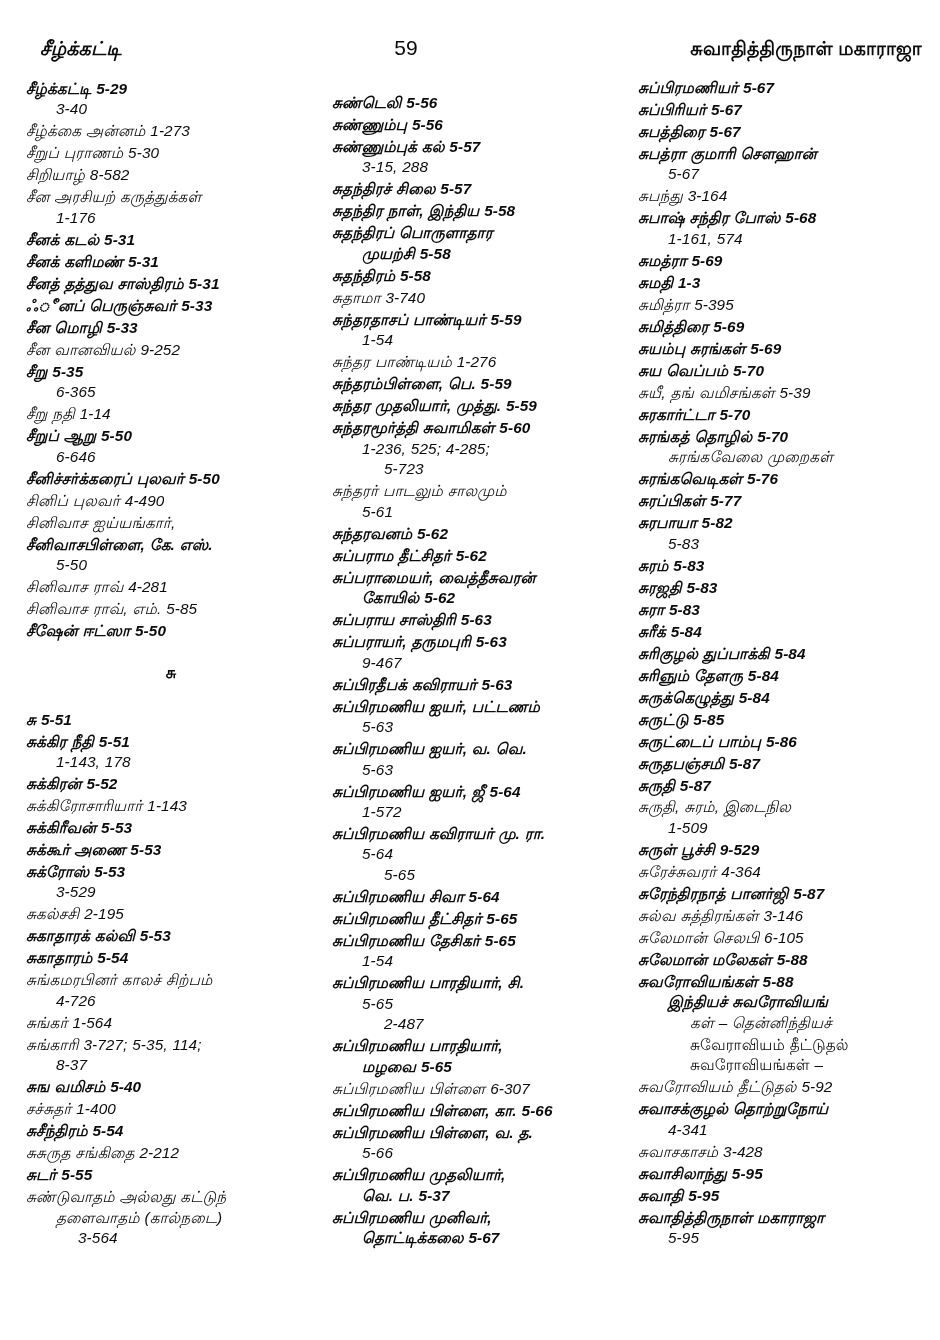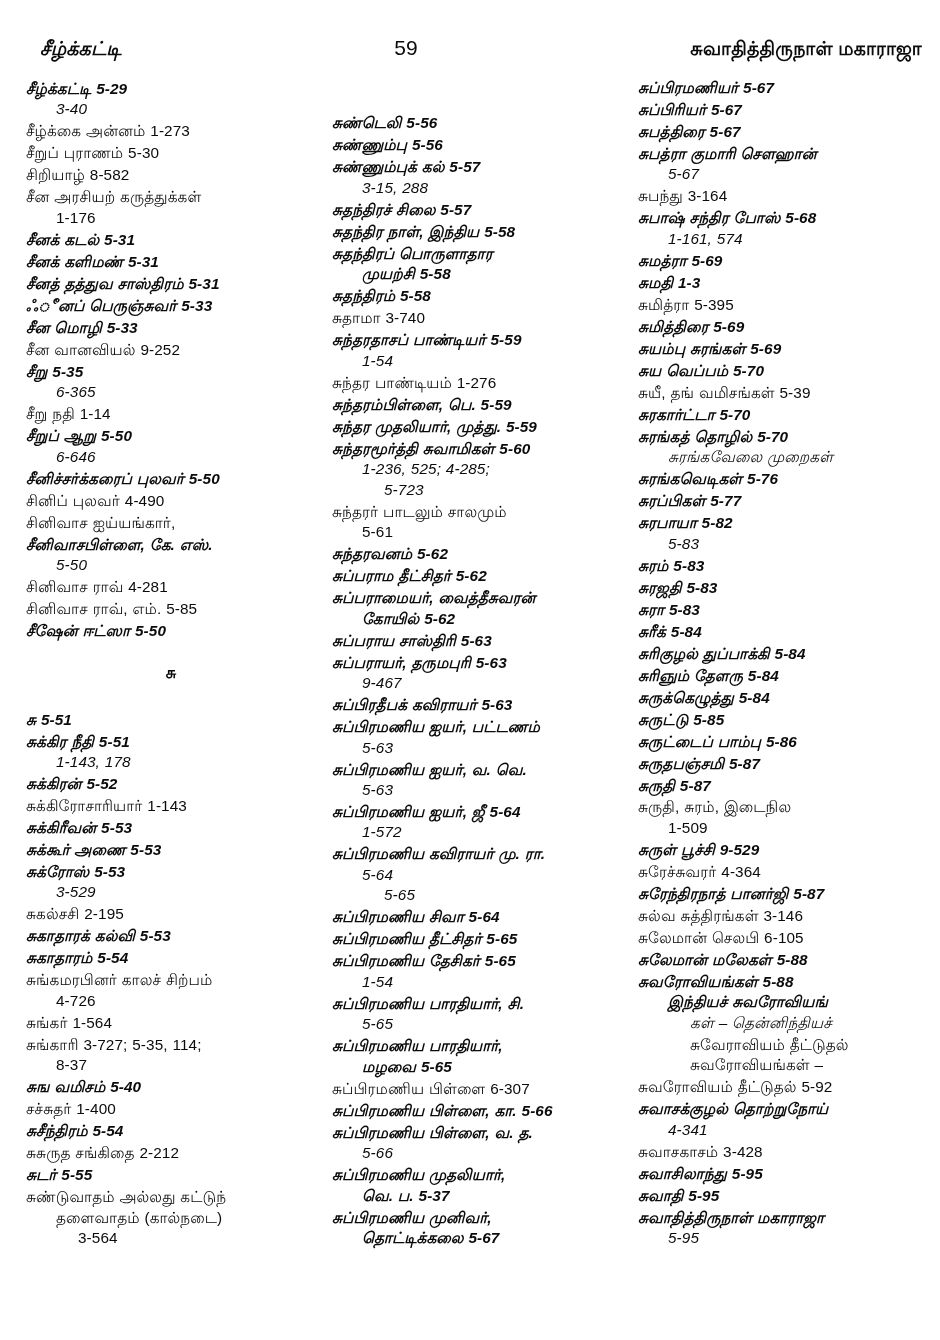--- a/index.html
+++ b/index.html
@@ -52,21 +52,21 @@
     width: 290px;
     flex: 0 0 290px;
   }
   .entry {
     font-size: 15.3px;
     line-height: 1.34;
     margin-bottom: 1.5px;
     letter-spacing: 0.1px;
     word-spacing: 0.5px;
   }
-  .entry.i { }
+  .entry.i { font-style: italic; }
   .entry.bi { font-weight: bold; font-style: italic; }
   .sub {
     display: block;
     padding-left: 30px;
     font-weight: normal;
   }
   .sub2 {
     display: block;
     padding-left: 52px;
     font-weight: normal;
@@ -158,21 +158,21 @@
         <div class="entry bi"><span>சுப்பராய சாஸ்திரி 5-63</span></div>
         <div class="entry bi"><span>சுப்பராயர், தருமபுரி 5-63</span><span class="sub">9-467</span></div>
         <div class="entry bi"><span>சுப்பிரதீபக் கவிராயர் 5-63</span></div>
         <div class="entry bi"><span>சுப்பிரமணிய ஐயர், பட்டணம்</span><span class="sub">5-63</span></div>
         <div class="entry bi"><span>சுப்பிரமணிய ஐயர், வ. வெ.</span><span class="sub">5-63</span></div>
         <div class="entry bi"><span>சுப்பிரமணிய ஐயர், ஜீ 5-64</span><span class="sub">1-572</span></div>
         <div class="entry bi"><span>சுப்பிரமணிய கவிராயர் மு. ரா.</span><span class="sub">5-64</span><span class="sub2">5-65</span></div>
         <div class="entry bi"><span>சுப்பிரமணிய சிவா 5-64</span></div>
         <div class="entry bi"><span>சுப்பிரமணிய தீட்சிதர் 5-65</span></div>
         <div class="entry bi"><span>சுப்பிரமணிய தேசிகர் 5-65</span><span class="sub">1-54</span></div>
-        <div class="entry bi"><span>சுப்பிரமணிய பாரதியார், சி.</span><span class="sub">5-65</span></div>
+        <div class="entry bi"><span>சுப்பிரமணிய பாரதியார், சி.</span><span class="sub">5-65</span><span class="sub2">2-487</span></div>
         <div class="entry bi"><span>சுப்பிரமணிய பாரதியார்,</span><span class="sub-b">மழவை 5-65</span></div>
         <div class="entry i"><span>சுப்பிரமணிய பிள்ளை 6-307</span></div>
         <div class="entry bi"><span>சுப்பிரமணிய பிள்ளை, கா. 5-66</span></div>
         <div class="entry bi"><span>சுப்பிரமணிய பிள்ளை, வ. த.</span><span class="sub">5-66</span></div>
         <div class="entry bi"><span>சுப்பிரமணிய முதலியார்,</span><span class="sub-b">வெ. ப. 5-37</span></div>
         <div class="entry bi"><span>சுப்பிரமணிய முனிவர்,</span><span class="sub-b">தொட்டிக்கலை 5-67</span></div>
       </div>
     <div class="col" id="col-3">
         <div class="entry bi"><span>சுப்பிரமணியர் 5-67</span></div>
         <div class="entry bi"><span>சுப்பிரியர் 5-67</span></div>

